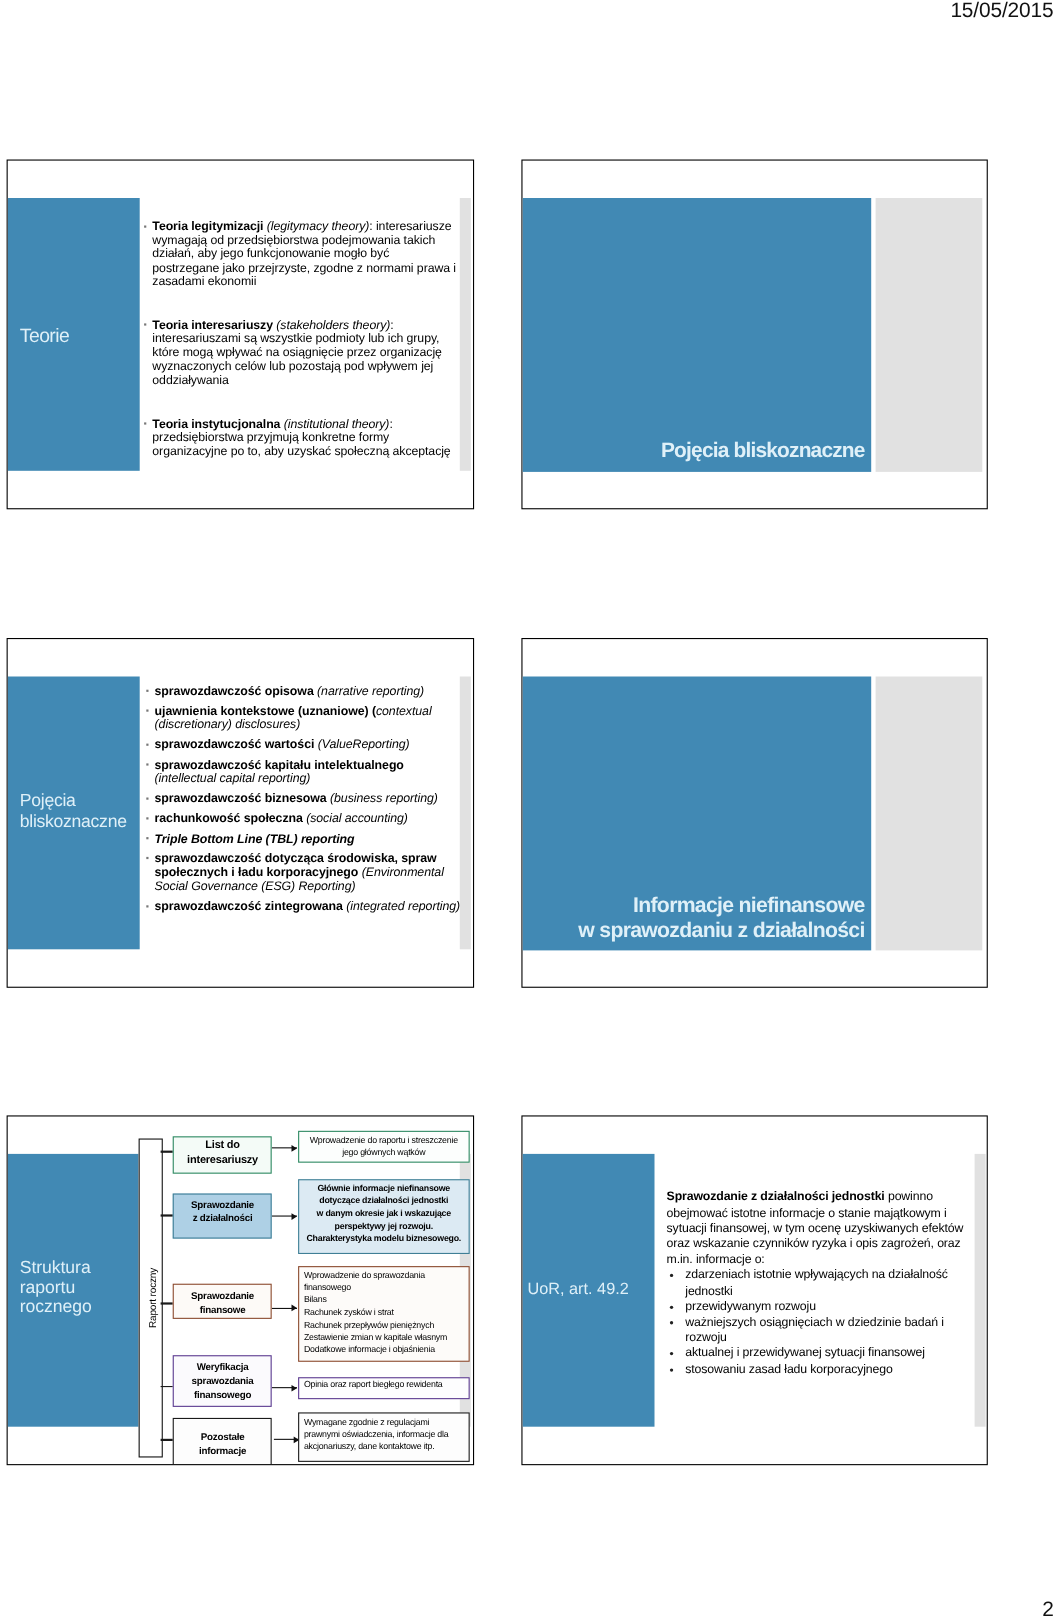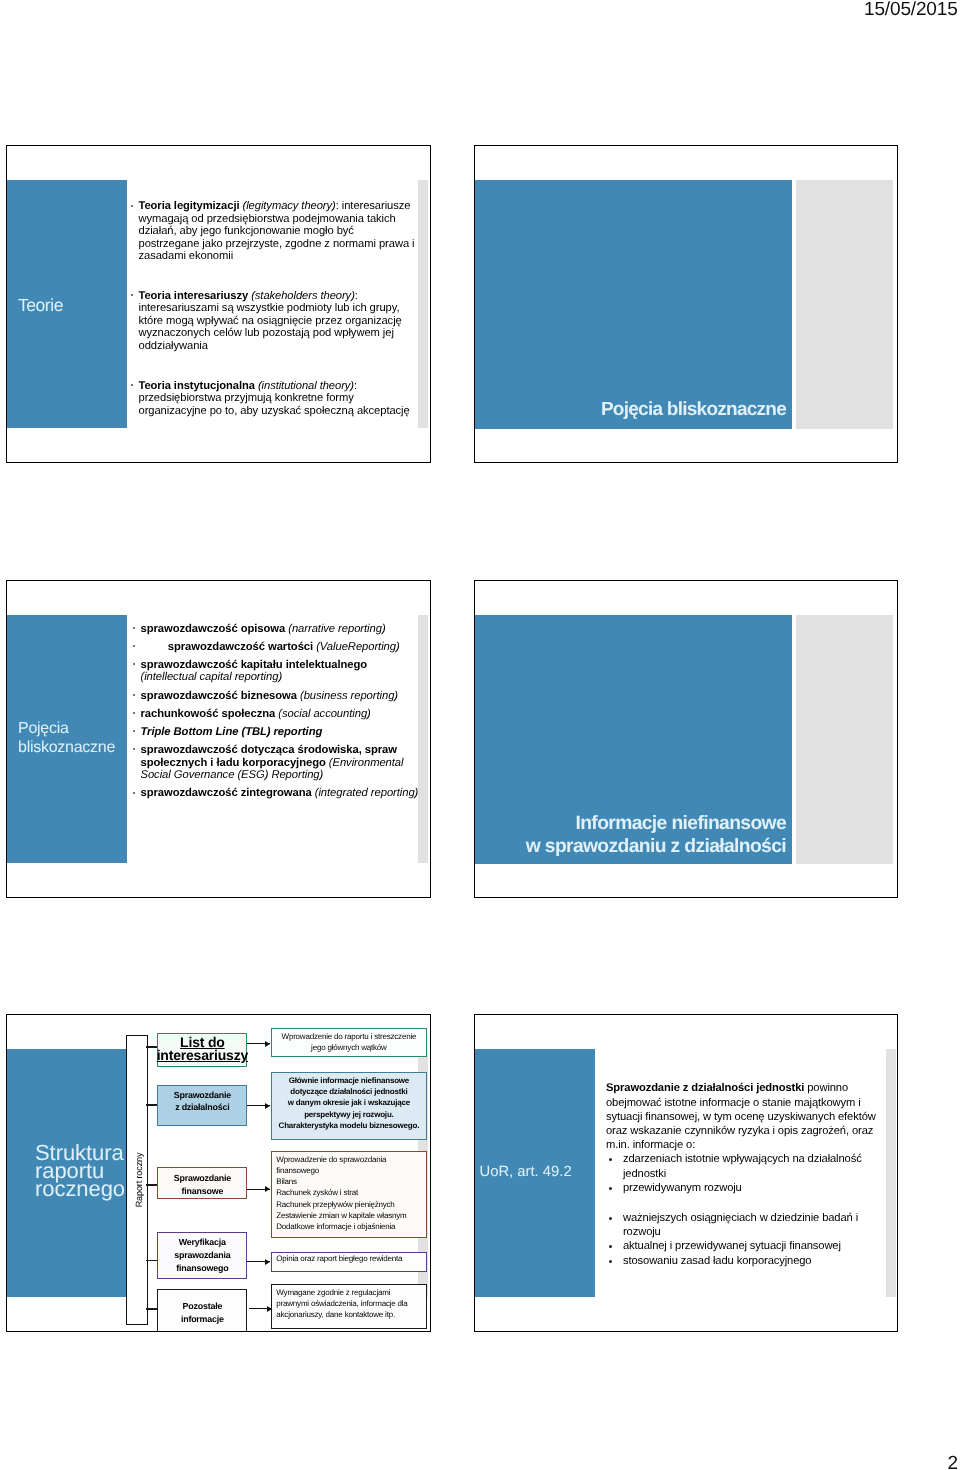--- a/index.html
+++ b/index.html
@@ -77,21 +77,26 @@
   <div class="slide" style="left:6px;top:580px;width:425px;height:318px;">
     <div class="blue" style="left:0;top:34px;width:120px;height:248px;"></div>
     <div class="grayband" style="left:411px;top:34px;width:10.3px;height:248px;"></div>
     <div class="ttl" style="left:11px;top:139px;font-size:16px;line-height:18.7px;letter-spacing:-0.26px;">Pojęcia
 bliskoznaczne</div>
     <div class="blk" style="left:125px;top:41.6px;width:295px;font-size:11.25px;line-height:12.7px;letter-spacing:-0.07px;">
         <div class="bul" style="padding-left: 8.5px; margin-bottom: 5.4px;">
           <span class="dot" style="left: 1px; top: 4.5px;"></span>
           <div class="ln"><span class="bo">sprawozdawczość opisowa </span><span class="it">(narrative reporting)</span></div>
         </div>
-        <div class="bul" style="padding-left: 8.5px; margin-bottom: 5.4px; text-align: center;">
+        <div class="bul" style="padding-left: 8.5px; margin-bottom: 5.4px;">
+          <span class="dot" style="left: 1px; top: 4.5px;"></span>
+          <div class="ln"><span class="bo">ujawnienia kontekstowe (uznaniowe) (</span><span class="it">contextual</span></div>
+          <div class="ln"><span class="it">(discretionary) disclosures)</span></div>
+        </div>
+        <div class="bul" style="padding-left: 8.5px; margin-bottom: 5.4px;">
           <span class="dot" style="left: 1px; top: 4.5px;"></span>
           <div class="ln"><span class="bo">sprawozdawczość wartości </span><span class="it">(ValueReporting)</span></div>
         </div>
         <div class="bul" style="padding-left: 8.5px; margin-bottom: 5.4px;">
           <span class="dot" style="left: 1px; top: 4.5px;"></span>
           <div class="ln"><span class="bo">sprawozdawczość kapitału intelektualnego</span></div>
           <div class="ln"><span class="it">(intellectual capital reporting)</span></div>
         </div>
         <div class="bul" style="padding-left: 8.5px; margin-bottom: 5.4px;">
           <span class="dot" style="left: 1px; top: 4.5px;"></span>
@@ -121,41 +126,41 @@
   <div class="slide" style="left:474px;top:580px;width:424px;height:318px;">
     <div class="blue" style="left:0;top:34px;width:317px;height:248.6px;"></div>
     <div class="grayband" style="left:320.5px;top:34px;width:97.3px;height:248.6px;"></div>
     <div class="ttl" style="left:0;top:231px;width:311px;text-align:right;font-size:19.3px;line-height:23.4px;font-weight:bold;letter-spacing:-0.63px;">Informacje niefinansowe
 w sprawozdaniu z działalności</div>
   </div>
 
   <div class="slide" style="left:6px;top:1014px;width:425px;height:318px;">
     <div class="blue" style="left:0;top:34px;width:119px;height:248px;"></div>
     <div class="grayband" style="left:411px;top:34px;width:10.3px;height:248px;"></div>
-    <div class="ttl" style="left:28px;top:129px;font-size:22px;line-height:18.1px;letter-spacing:-0.06px;">Struktura
+    <div class="ttl" style="left:11px;top:129px;font-size:16px;line-height:18.1px;letter-spacing:-0.06px;">Struktura
 raportu
 rocznego</div>
     <div class="diagram">
       <div class="dbox spine" style="left:119px;top:19.5px;width:21.5px;height:290.5px;border:1.6px solid #111;background:#fff;">
         <div class="rot" style="transform:rotate(-90deg) translateY(2.2px);white-space:nowrap;font-size:9.1px;letter-spacing:-0.15px;">Raport roczny</div>
       </div>
       <div class="dcon">
         <div class="dline" style="left:139.4px;top:31.2px;width:12.1px;height:1.7px;"></div>
         <div class="dline" style="left:139.4px;top:89px;width:12.1px;height:1.7px;"></div>
         <div class="dline" style="left:139.4px;top:169px;width:12.1px;height:1.7px;"></div>
         <div class="dline" style="left:139.4px;top:244.8px;width:12.1px;height:1.7px;"></div>
         <div class="dline" style="left:139.4px;top:293.4px;width:12.1px;height:1.7px;"></div>
         <div class="arrow" style="left:240px;top:27.9px;width:23.2px;"></div>
         <div class="arrow" style="left:240px;top:89.8px;width:23.2px;"></div>
         <div class="arrow" style="left:240px;top:173.5px;width:23.2px;"></div>
         <div class="arrow" style="left:240px;top:245.9px;width:23.2px;"></div>
         <div class="arrow" style="left:241.9px;top:293.4px;width:23px;"></div>
       </div>
       <div class="dboxes-left">
-          <div class="dbox" style="left: 150.3px; top: 18px; width: 90.1px; height: 33.9px; border: 1.7px solid rgb(45, 137, 98); background: rgb(244, 251, 247); font-size: 14px; letter-spacing: -0.2px; line-height: 12.9px; font-weight: bold; text-decoration: underline;">
+          <div class="dbox" style="left: 150.3px; top: 18px; width: 90.1px; height: 33.9px; border: 1.7px solid rgb(45, 137, 98); background: rgb(244, 251, 247); font-size: 10px; letter-spacing: -0.2px; line-height: 12.9px; font-weight: bold;">
             <div class="tx" style="padding: 0px 2px; position: relative; top: -0.7px;">List do
 interesariuszy</div>
           </div>
           <div class="dbox" style="left: 150.3px; top: 70.2px; width: 90.1px; height: 41.3px; border: 1.7px solid rgb(63, 127, 150); background: rgb(174, 208, 229); font-size: 8.9px; letter-spacing: -0.2px; line-height: 12.9px; font-weight: bold;">
             <div class="tx" style="padding: 0px 2px; position: relative; top: -4.4px;">Sprawozdanie
 z działalności</div>
           </div>
           <div class="dbox" style="left: 150.3px; top: 152.4px; width: 90.1px; height: 32px; border: 1.7px solid rgb(139, 74, 46); background: rgb(253, 250, 247); font-size: 8.9px; letter-spacing: -0.2px; line-height: 12.9px; font-weight: bold;">
             <div class="tx" style="padding: 0px 2px; position: relative; top: 1.4px;">Sprawozdanie
 finansowe</div>
@@ -217,21 +222,21 @@
     <div class="blk" style="left:131px;top:137.4px;width:290px;font-size:11.2px;line-height:14.2px;letter-spacing:-0.12px;">
         <div class="bul" style="padding-left: 17px;">
           <span class="dot" style="left: 3px; top: 6px; width: 3px; height: 3px; background: rgb(34, 34, 34); border-radius: 50%;"></span>
           <div class="ln">zdarzeniach istotnie wpływających na działalność</div>
           <div class="ln">jednostki</div>
         </div>
         <div class="bul" style="padding-left: 17px;">
           <span class="dot" style="left: 3px; top: 6px; width: 3px; height: 3px; background: rgb(34, 34, 34); border-radius: 50%;"></span>
           <div class="ln">przewidywanym rozwoju</div>
         </div>
-        <div class="bul" style="padding-left: 17px; margin-top: 16px;">
+        <div class="bul" style="padding-left: 17px;">
           <span class="dot" style="left: 3px; top: 6px; width: 3px; height: 3px; background: rgb(34, 34, 34); border-radius: 50%;"></span>
           <div class="ln">ważniejszych osiągnięciach w dziedzinie badań i</div>
           <div class="ln">rozwoju</div>
         </div>
         <div class="bul" style="padding-left: 17px;">
           <span class="dot" style="left: 3px; top: 6px; width: 3px; height: 3px; background: rgb(34, 34, 34); border-radius: 50%;"></span>
           <div class="ln">aktualnej i przewidywanej sytuacji finansowej</div>
         </div>
         <div class="bul" style="padding-left: 17px;">
           <span class="dot" style="left: 3px; top: 6px; width: 3px; height: 3px; background: rgb(34, 34, 34); border-radius: 50%;"></span>

